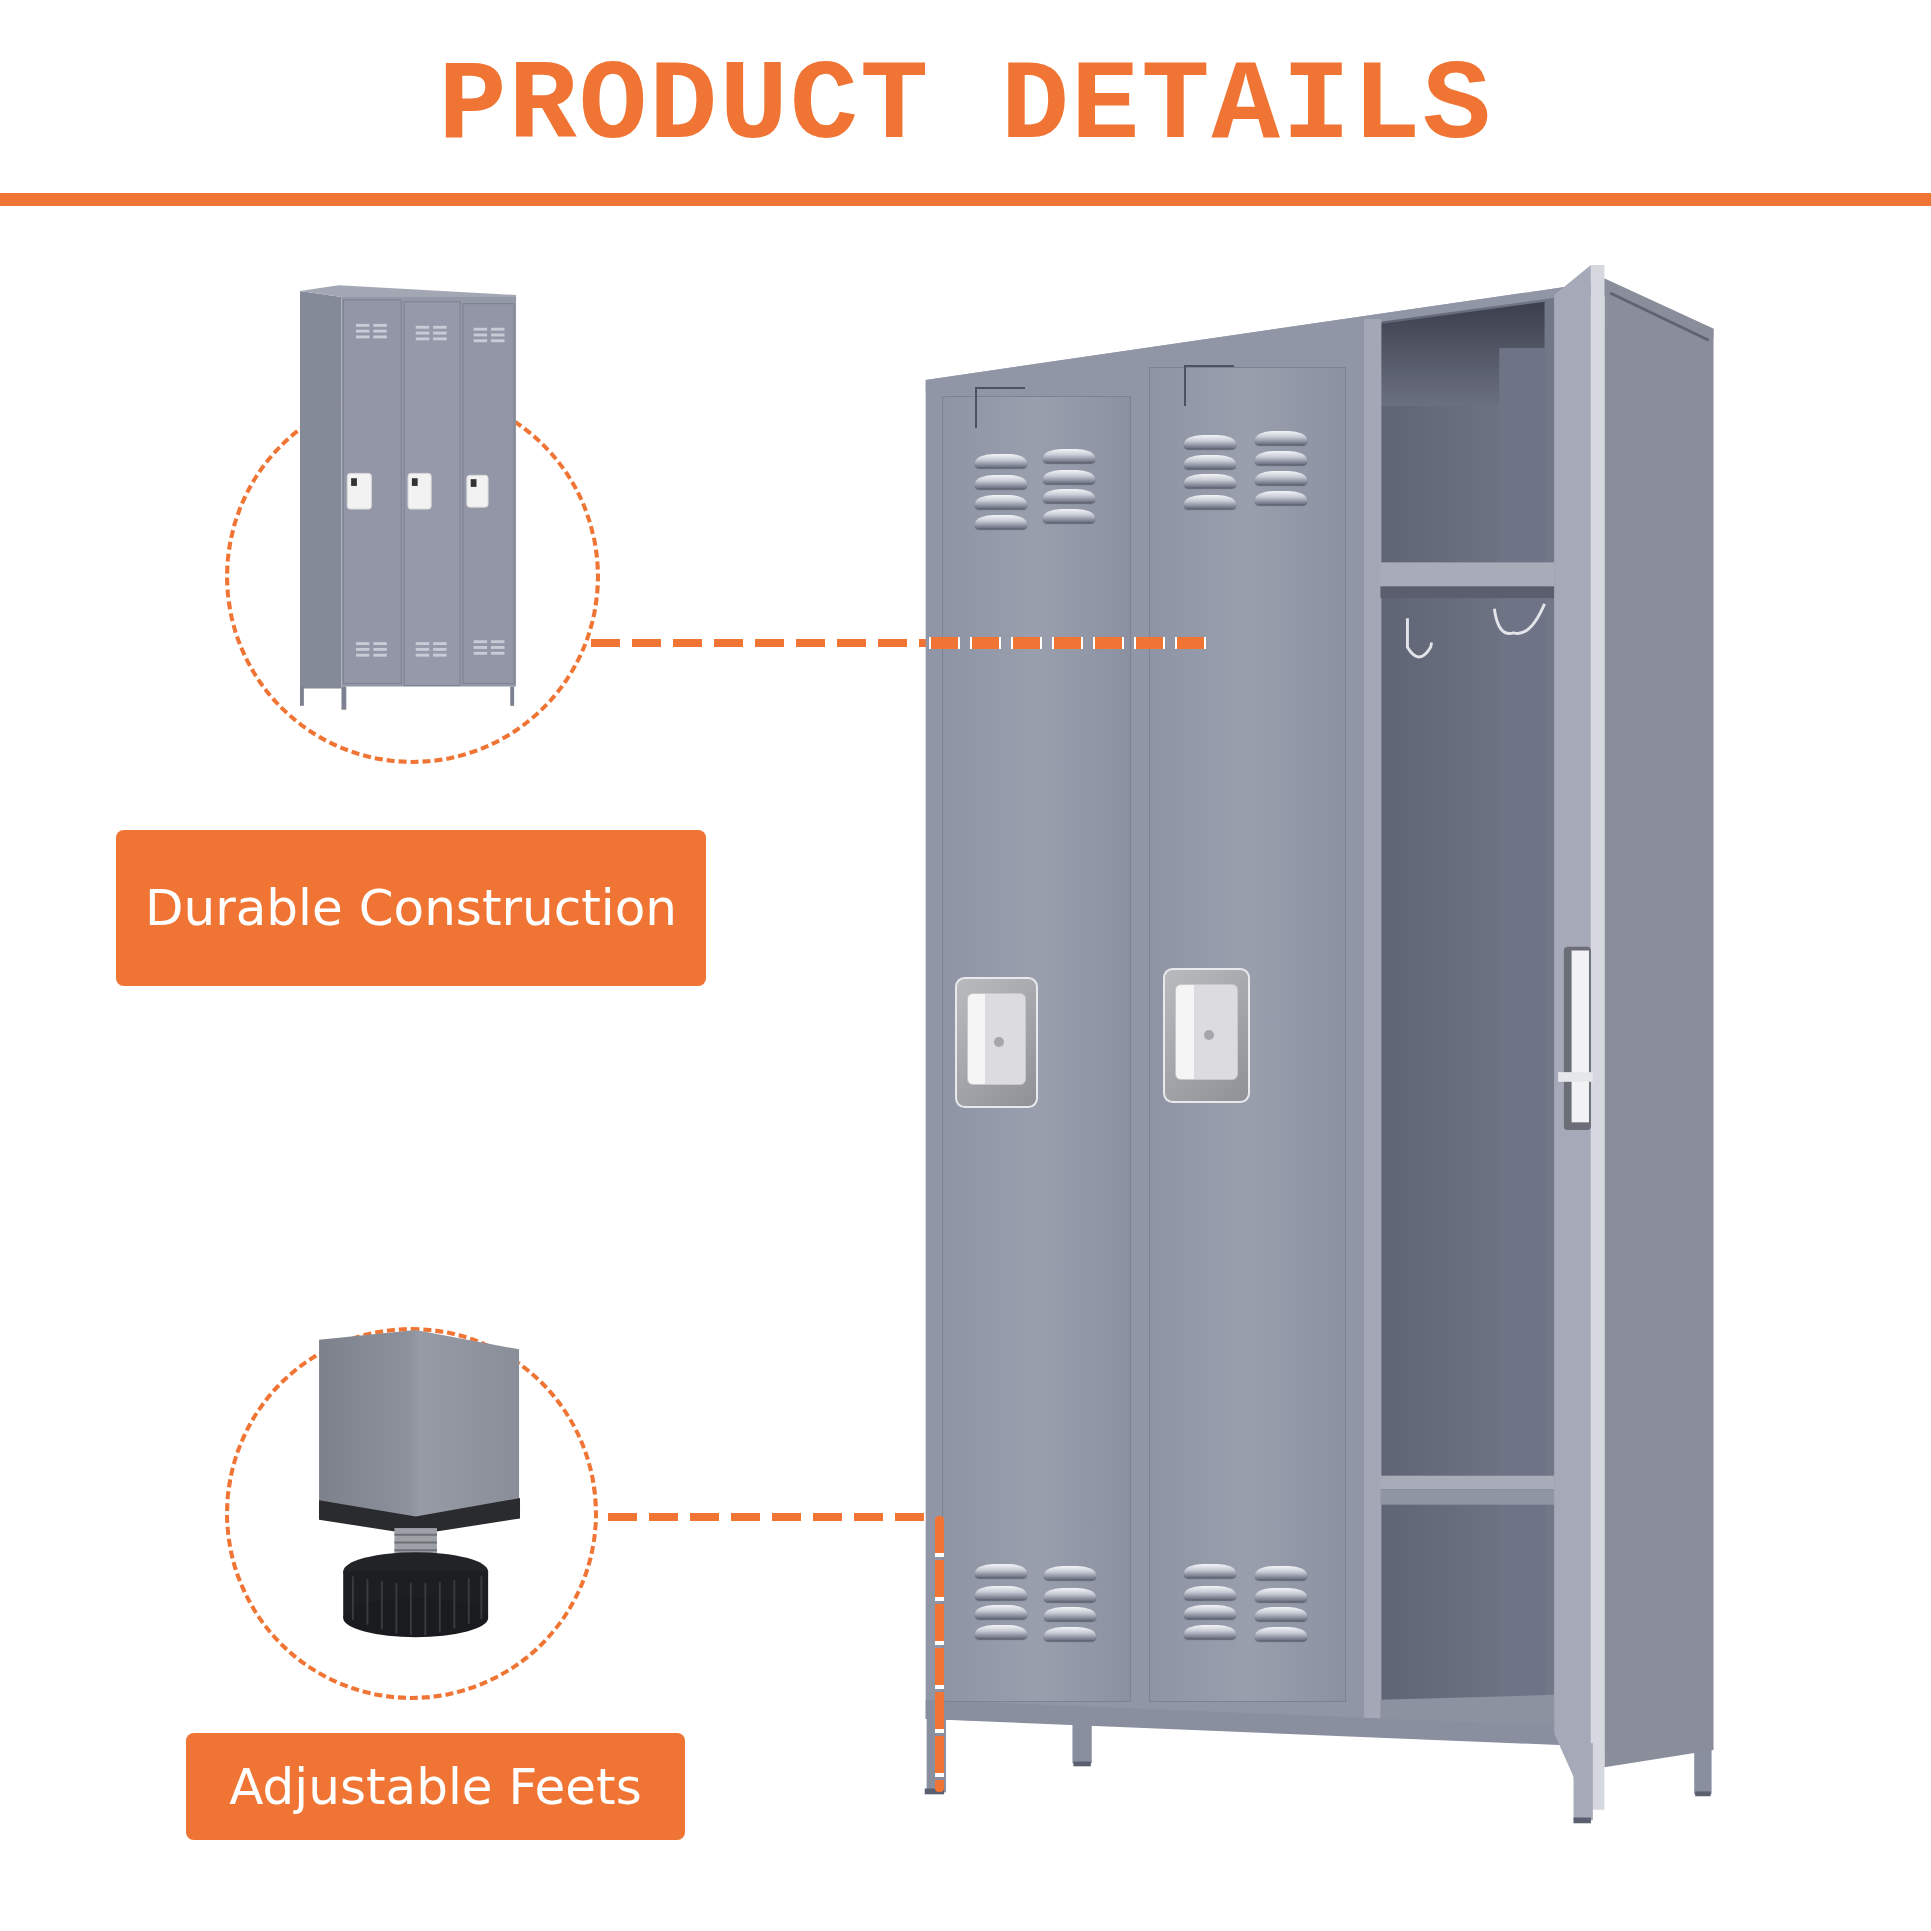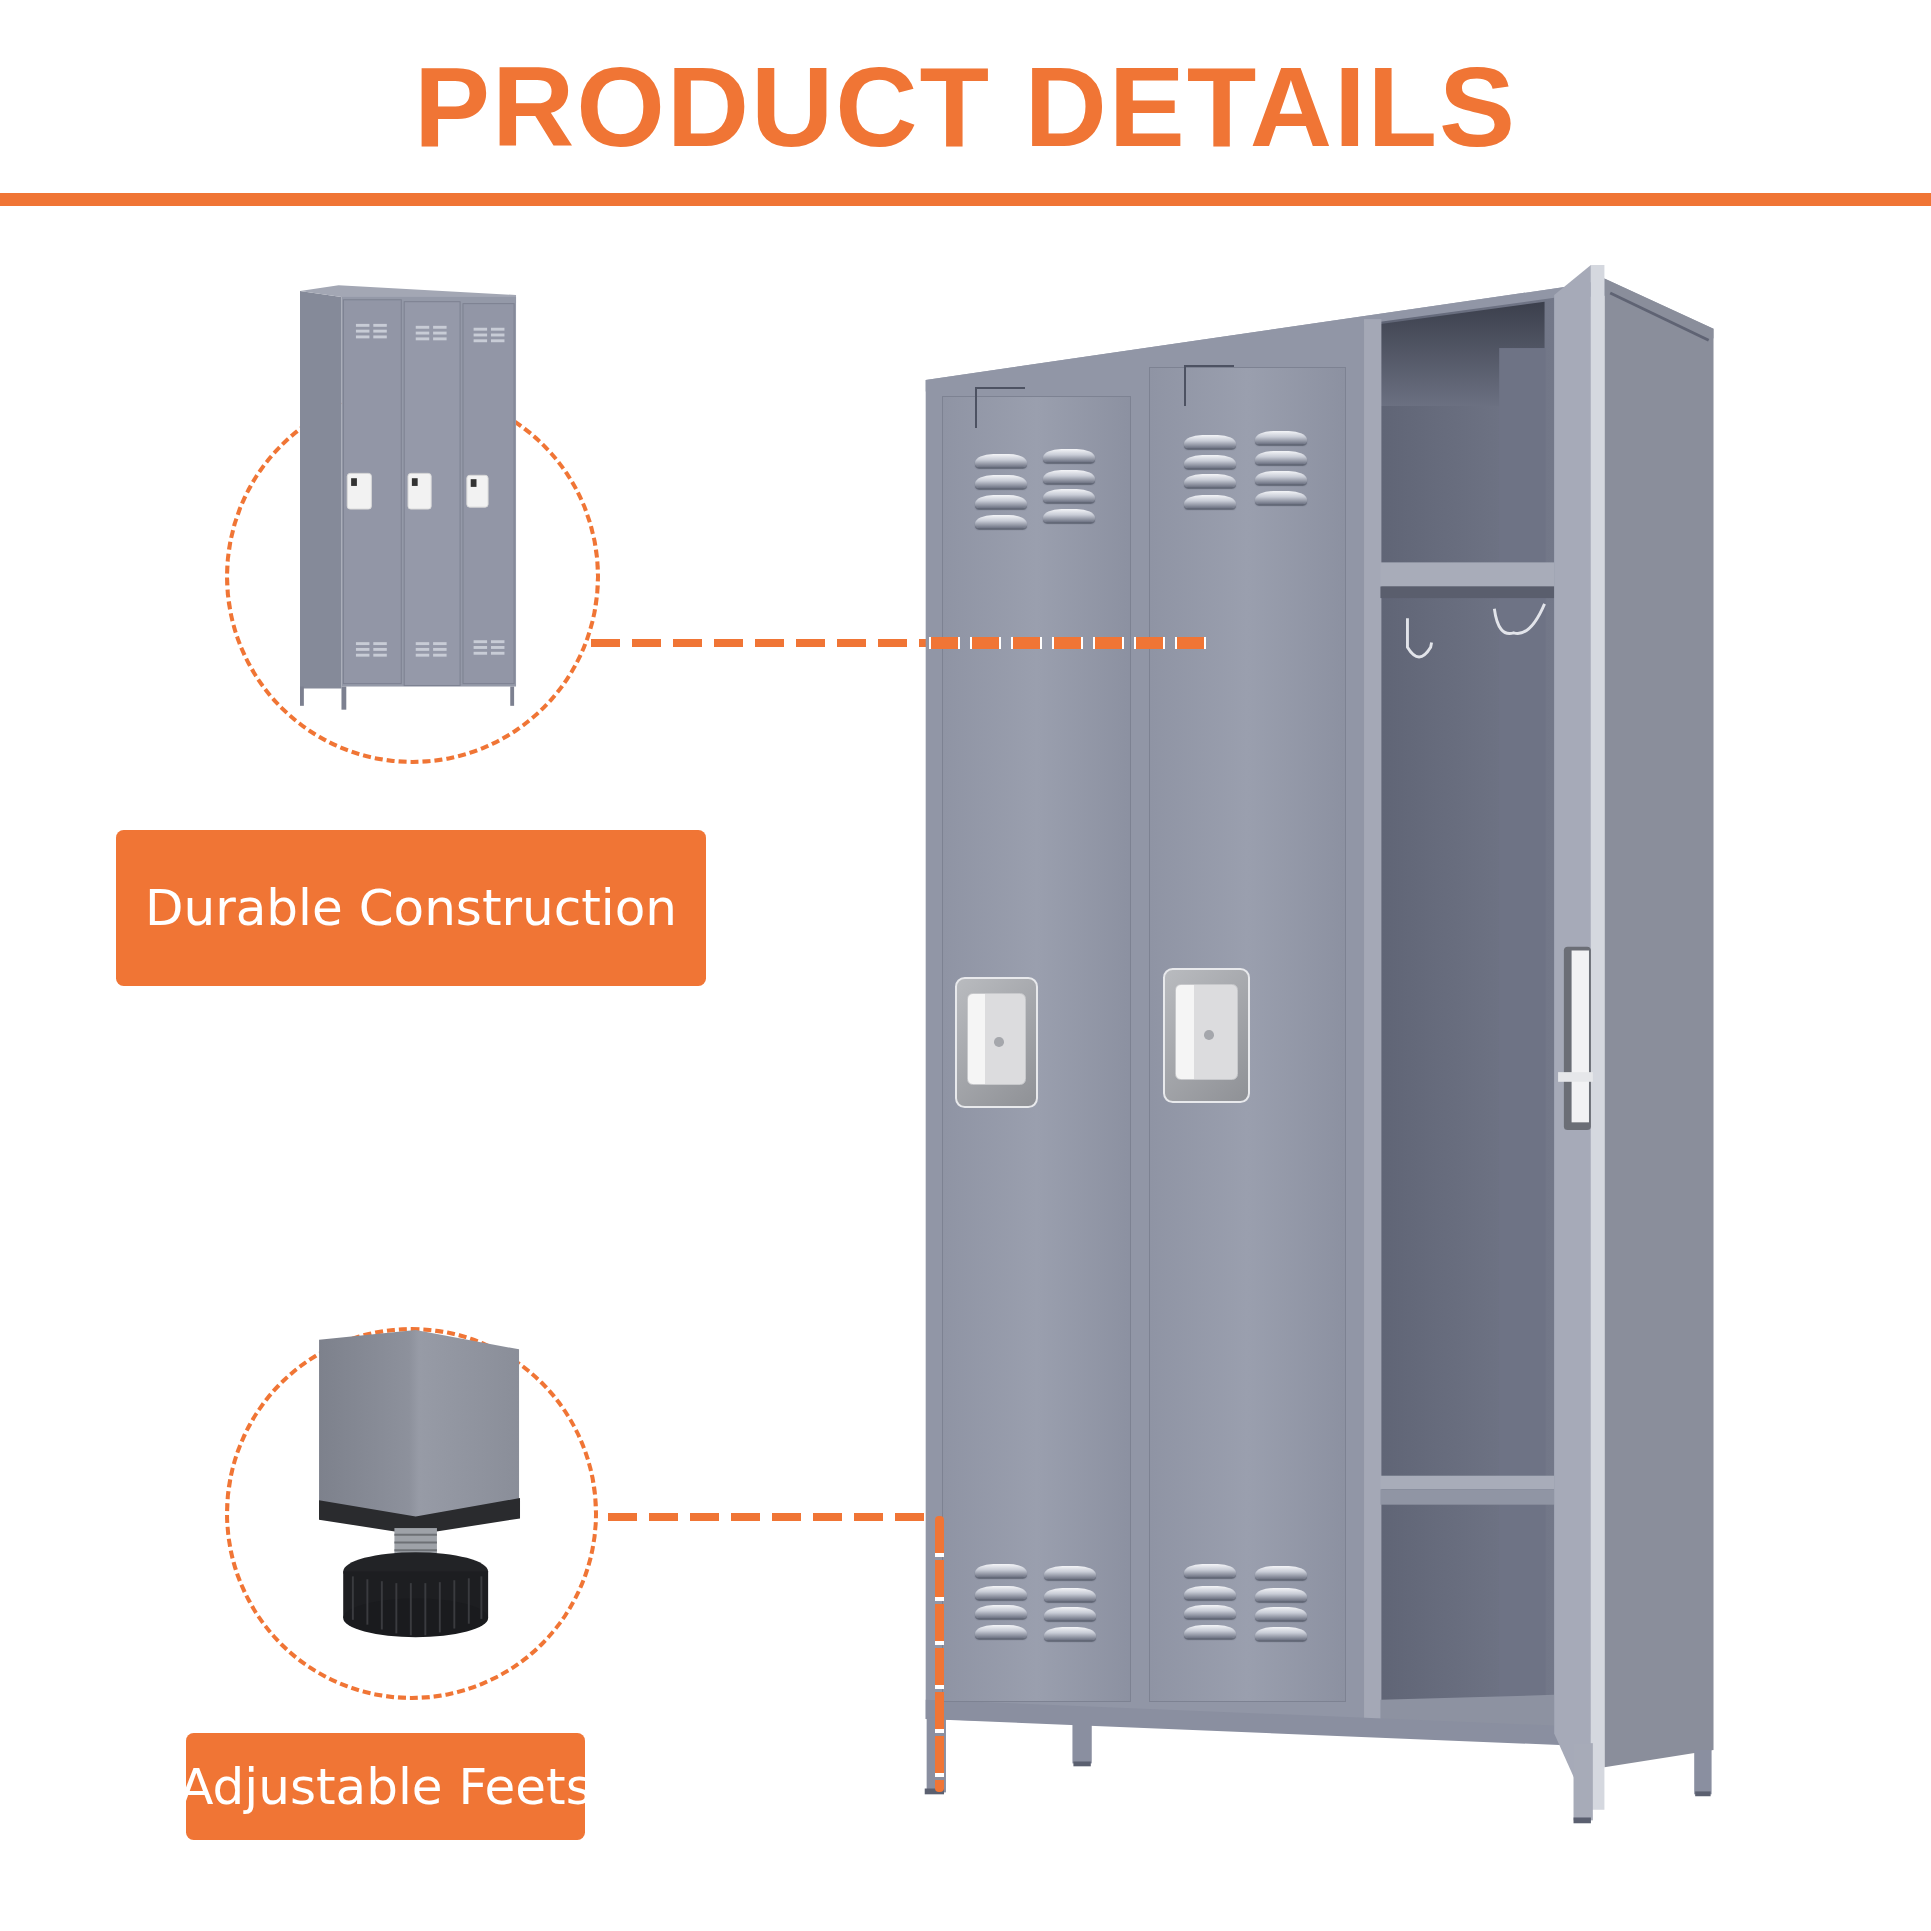--- a/index.html
+++ b/index.html
@@ -1,20 +1,20 @@
 <!DOCTYPE html>
 <html><head>
 <meta charset="utf-8">
 <style>
   html, body { margin:0; padding:0; background:#ffffff; }
   body { width:1931px; height:1931px; position:relative; overflow:hidden; font-family:"Liberation Sans","DejaVu Sans",sans-serif; }
   .abs { position:absolute; }
   .title {
     position:absolute; left:0; top:39px; width:1931px; text-align:center;
-    font-family:Liberation Sans, sans-serif; font-weight:bold;
+    font-family:Liberation Mono, monospace; font-weight:bold;
     font-size:114px; letter-spacing:1.9px; color:#f07535; line-height:135px;
   }
   .rule { position:absolute; left:0; top:193px; width:1931px; height:12.6px; background:#f07535; }
   .label-box {
     position:absolute; background:#f07535; border-radius:7.7px; color:#ffffff;
     display:flex; flex-direction:column; align-items:center; justify-content:center;
     font-family:"DejaVu Sans","Liberation Sans",sans-serif; text-align:center;
   }
   .label-box span { display:block; white-space:nowrap; }
   .circle {
@@ -151,21 +151,21 @@
         <line x1="140" y1="259" x2="140" y2="309"></line>
         <line x1="155" y1="257" x2="155" y2="304"></line>
         <line x1="168" y1="255" x2="168" y2="299"></line>
     </g>
   </svg>
 </div>
 
 <div class="dash-h" style="left:608px;top:1513px;width:326px;"></div>
 <div class="dash-v" style="left:935px;top:1516px;height:276px;"></div>
 
-<div class="label-box" style="left:186px;top:1733px;width:399px;height:107px;font-size:50px;">
+<div class="label-box" style="left:186px;top:1733px;width:499px;height:107px;font-size:50px;">
   <span>Adjustable Feets</span>
 </div>
 
 <div class="abs" style="left:917px;top:261px;width:811px;height:1574px;">
   <svg width="811" height="1574" viewBox="950 270 840 1630" style="position:absolute;left:0;top:0;">
     <defs>
       <linearGradient id="inside" x1="0" x2="1">
           <stop offset="0" stop-color="#5e6374"></stop>
           <stop offset="1" stop-color="#737889"></stop>
         </linearGradient>

